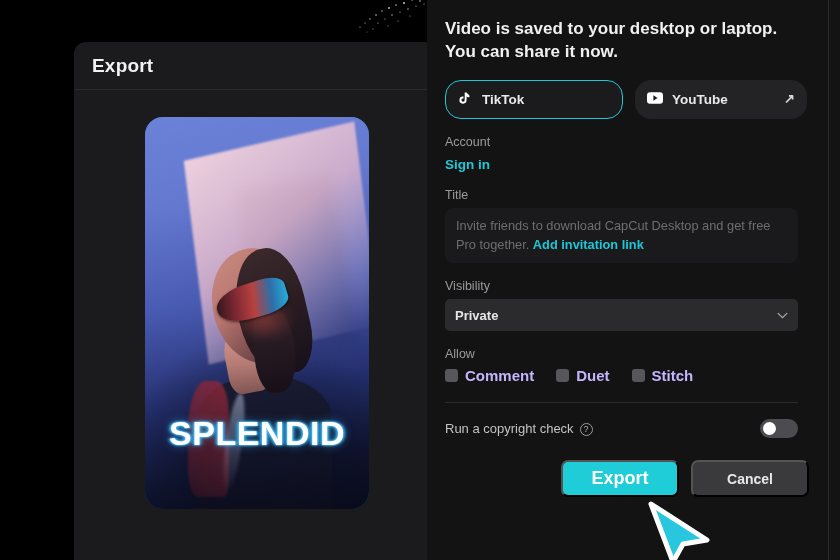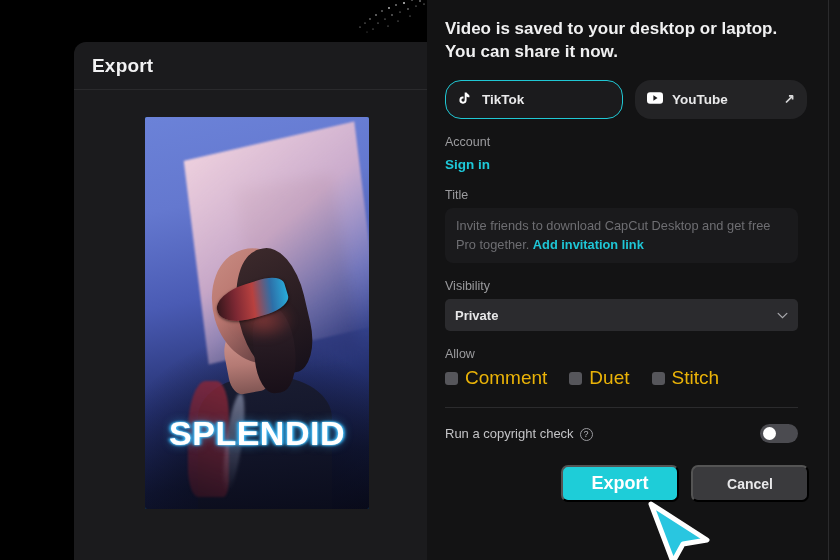--- a/index.html
+++ b/index.html
@@ -36,21 +36,21 @@
     font-size: 19px; font-weight: bold; color: #f2f2f3;
     letter-spacing: .2px;
   }
   .preview-wrap {
     display: flex; justify-content: center;
     padding-top: 27px;
   }
   .video-card {
     position: relative;
     width: 224px; height: 392px;
-    border-radius: 2px;
+    border-radius: 18px;
     overflow: hidden;
     background: #0369a1;
   }
   
   .vid-bg {
     position: absolute; inset: 0;
     background:
       radial-gradient(120% 70% at 52% 96%, #0a0c1c 0%, rgba(10,12,28,0) 58%),
       linear-gradient(168deg, #6b82d8 0%, #6478cf 22%, #4a5bb4 44%, #24306f 68%, #101634 86%, #080a18 100%);
   }
@@ -196,21 +196,21 @@
     width: 353px; height: 30px;
     background: #2b2b2e; border-radius: 5px;
     display: flex; align-items: center; justify-content: space-between;
     padding: 16px 10px;
     font-size: 13px; font-weight: bold; color: #e7e7e8;
     margin-bottom: 16px;
   }
   .chev { font-size: 11px; color: #a9a9ad; }
 
   .allow-row { display: flex; align-items: center; gap: 22px; margin-bottom: 18px; }
-  .cb-item { display: flex; align-items: center; gap: 7px; font-size: 19px; font-weight: normal; color: #eab308; }
+  .cb-item { display: flex; align-items: center; gap: 7px; font-size: 15px; font-weight: bold; color: #c4b5fd; }
   .cb { width: 13px; height: 13px; border-radius: 3px; background: #56565b; }
 
   .hr { width: 353px; height: 1px; background: #2b2b2d; margin: 0 0 16px 0; }
 
   .copy-row {
     display: flex; align-items: center; justify-content: space-between;
     width: 353px; margin-bottom: 22px;
   }
   .copy-label { font-size: 13px; color: #c3c3c6; display: flex; align-items: flex-end; gap: 6px; }
   .qmark {

